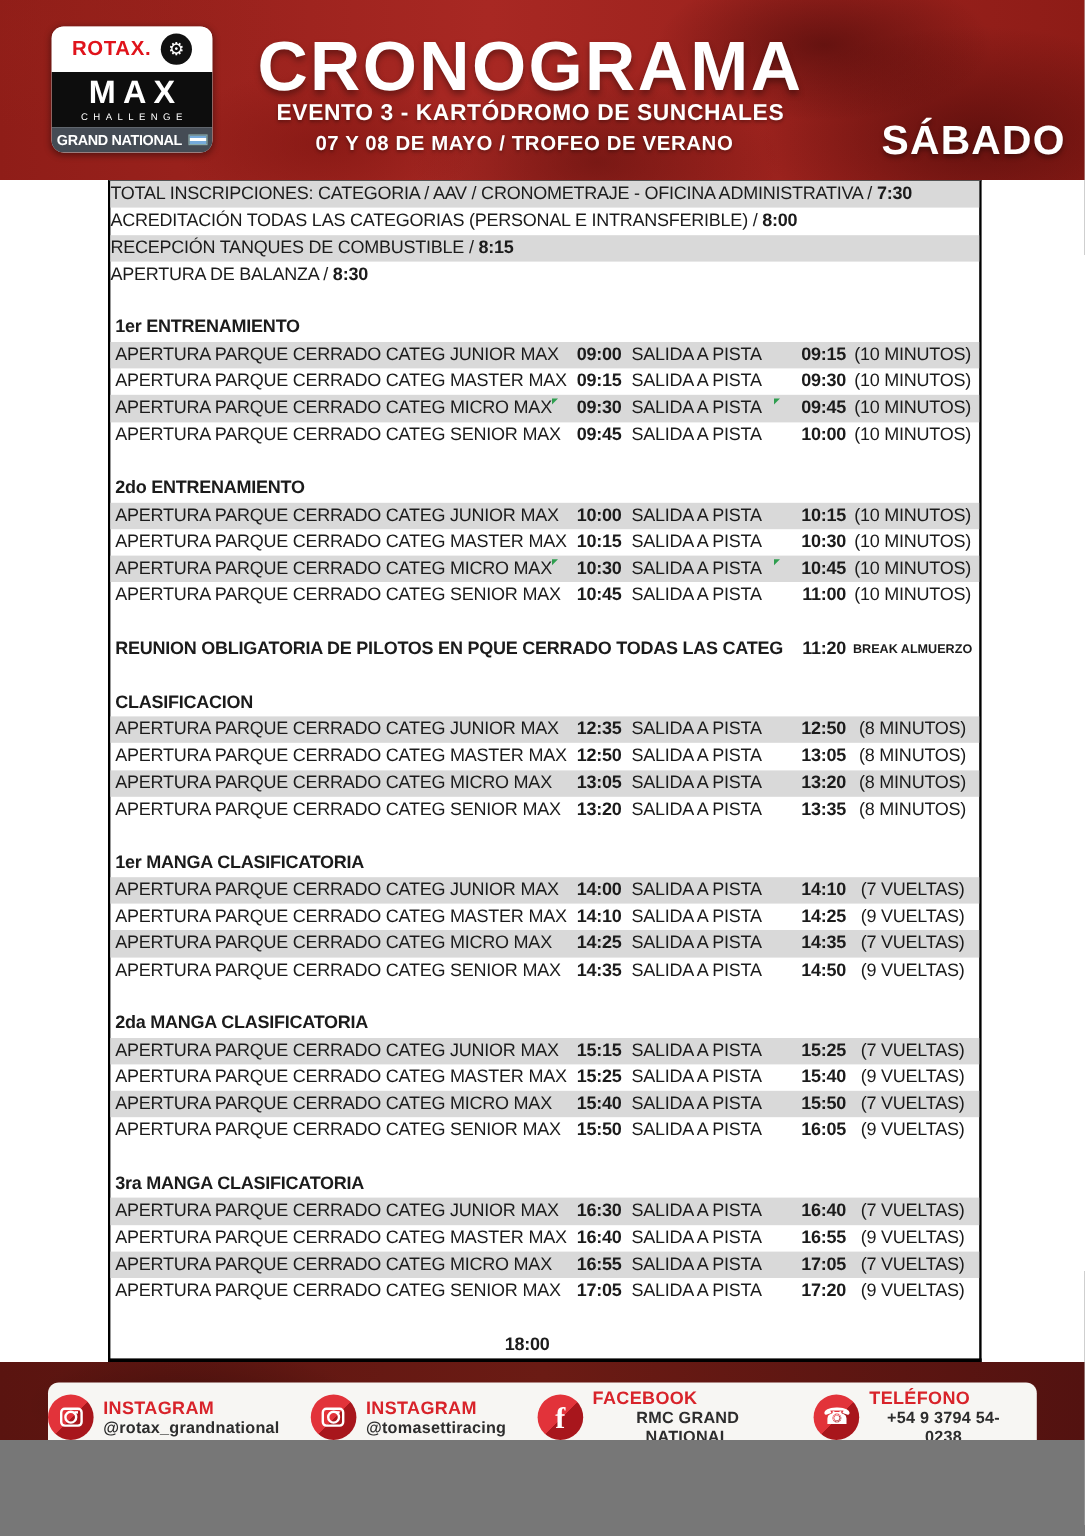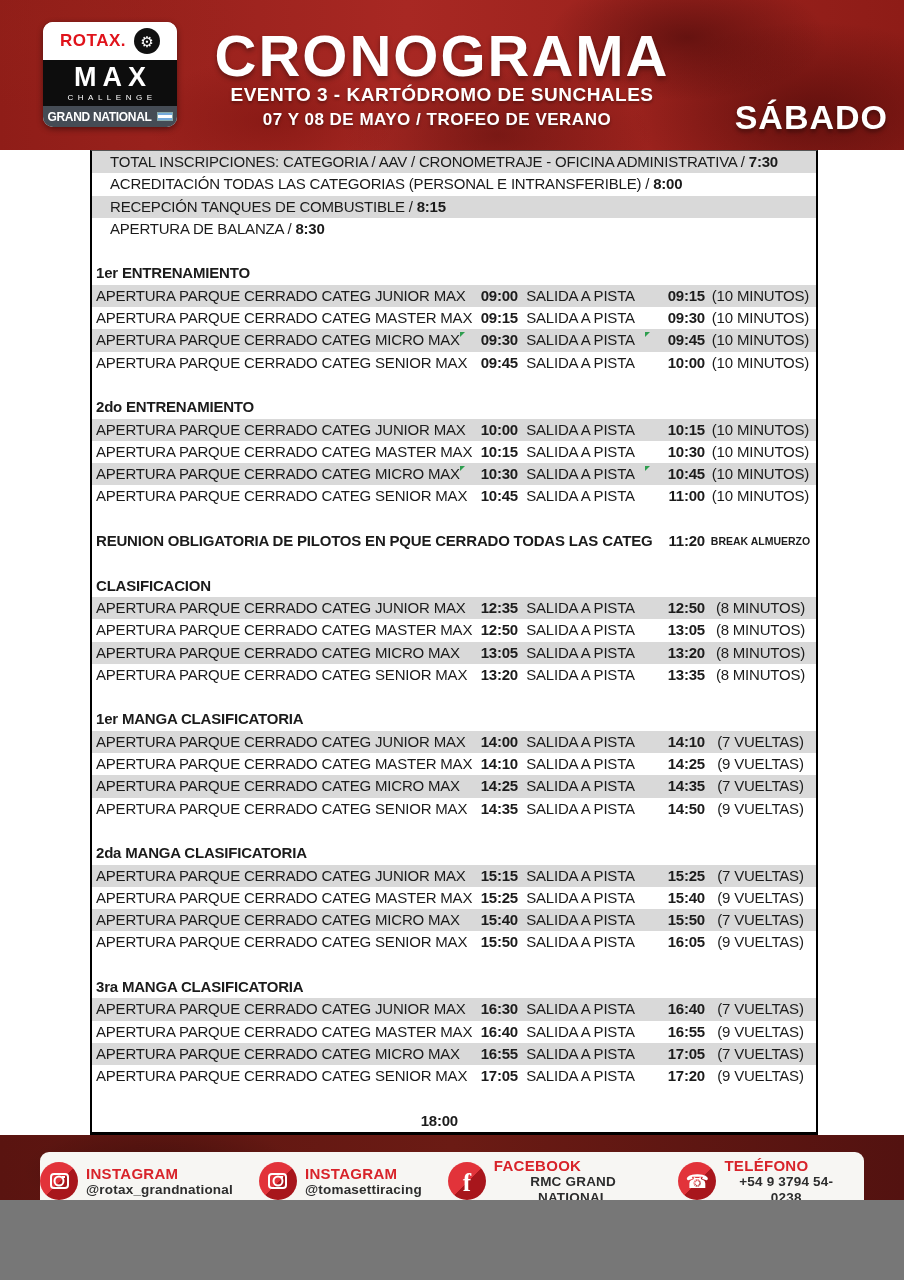--- a/index.html
+++ b/index.html
@@ -65,21 +65,21 @@
   
   #schedule-table {
     --rh:22.3px;
     position:absolute; left:90px; top:150px; width:728px;
     border-left:2px solid #000; border-right:2px solid #000;
     border-top:1px solid #555; border-bottom:4px solid #000;
     font-size:15px; letter-spacing:-.2px;
   }
   .trow { position:relative; height:var(--rh); line-height:var(--rh); white-space:nowrap; }
   .trow.shaded { background:#d9d9d9; }
-  .trow.info { padding-left:18px; }
+  .trow.info { padding-left:0; }
   .trow.title { padding-left:4px; font-weight:700; }
   .trow.session, .trow.special, .trow.closing {
     display:grid; grid-template-columns:366px 60px 125px 62px 111px; align-items:center;
   }
   .cell { overflow:visible; }
   .cell.lbl { padding-left:4px; }
   .cell.time { text-align:right; font-weight:700; position:relative; }
   .cell.sal { text-align:center; }
   .cell.note { text-align:center; }
   .trow.special .cell.lbl, .trow.closing .cell.lbl { grid-column:1 / 4; font-weight:700; }

